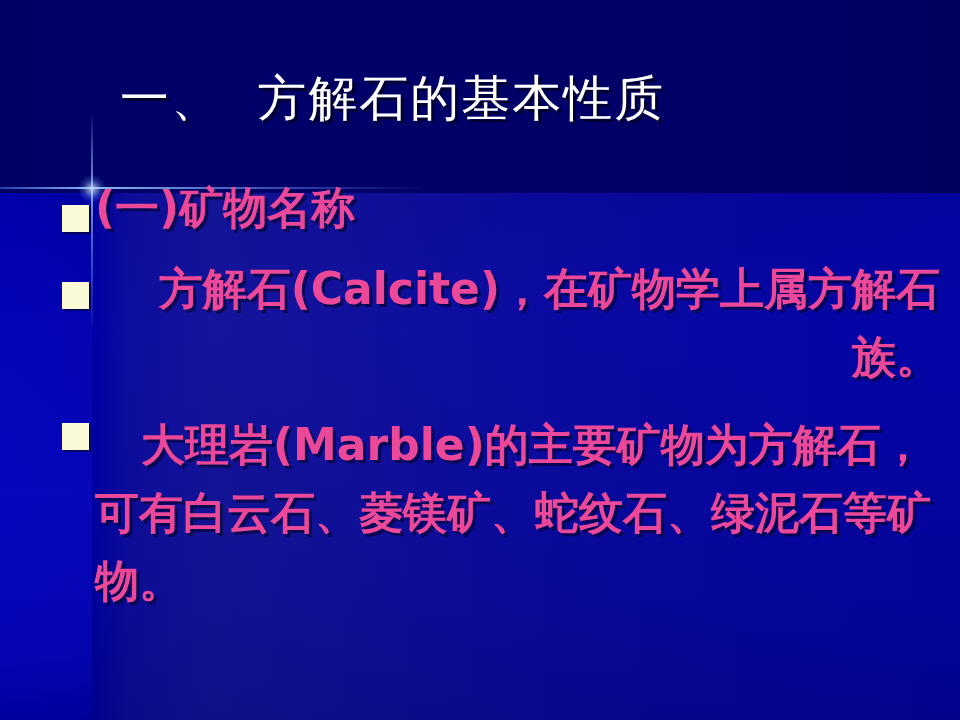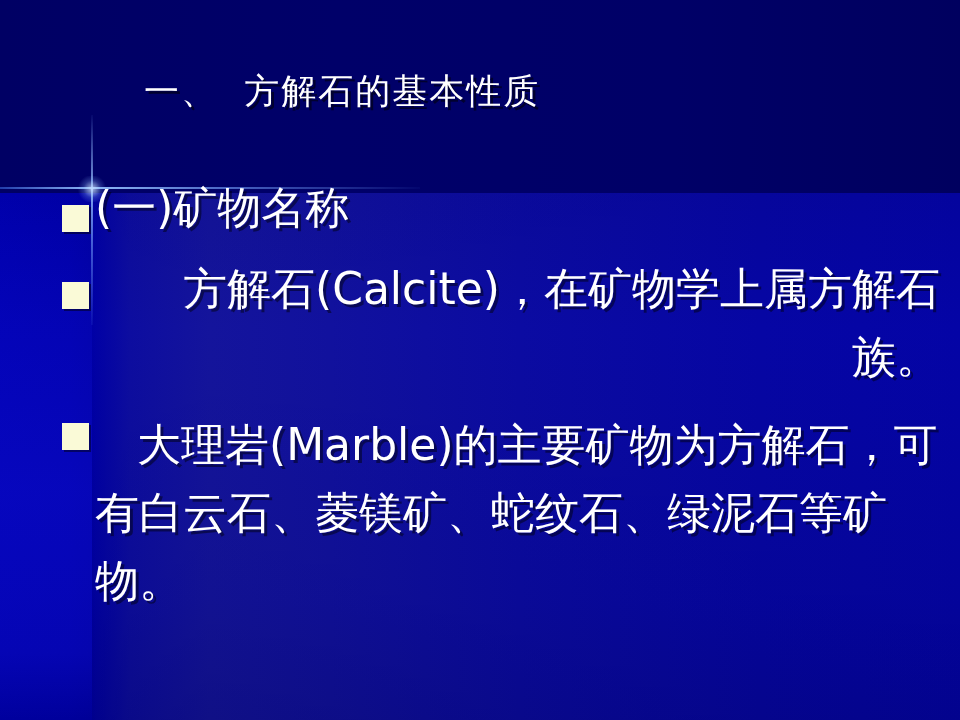--- a/index.html
+++ b/index.html
@@ -80,45 +80,44 @@
   .cross-glow{
     position:absolute;left:78px;top:176px;width:28px;height:26px;
     background:radial-gradient(circle at 50% 50%, rgba(200,225,255,0.85) 0%, rgba(140,185,255,0.25) 45%, rgba(60,110,220,0) 75%);
   }
 
   
   .title{
     position:absolute;left:120px;top:74px;
     width:800px;
     font-family:"DejaVu Serif","Liberation Serif",serif;
-    font-size:35px;
+    font-size:49px;
     line-height:1.0;
     color:#ffffff;
     letter-spacing:2px;
     white-space:pre;
     text-shadow:3px 3px 0px rgba(0,0,0,0.55);
-    margin-left:24px;
   }
 
   
   .body{
     position:absolute;left:0;top:183px;width:960px;
   }
   .blk{position:relative;}
   .bullet{
     position:absolute;
     width:27px;height:27px;
     background:#FAFAD7;
     box-shadow:2px 2px 0 rgba(0,0,0,0.45);
   }
   .para{
     position:absolute;
-    color:#ffffff;
+    color:#ec4899;
     font-family:"DejaVu Sans","Liberation Sans",sans-serif;
-    font-weight:normal;
+    font-weight:bold;
     font-size:43px;
     line-height:50px;
     white-space:pre-wrap;
     text-shadow:3px 3px 0px rgba(0,0,0,0.45);
   }
 
   
   #b1{left:62px;top:22px;}
   #p1{left:95px;top:0px;width:840px;font-size:44px;}
 

